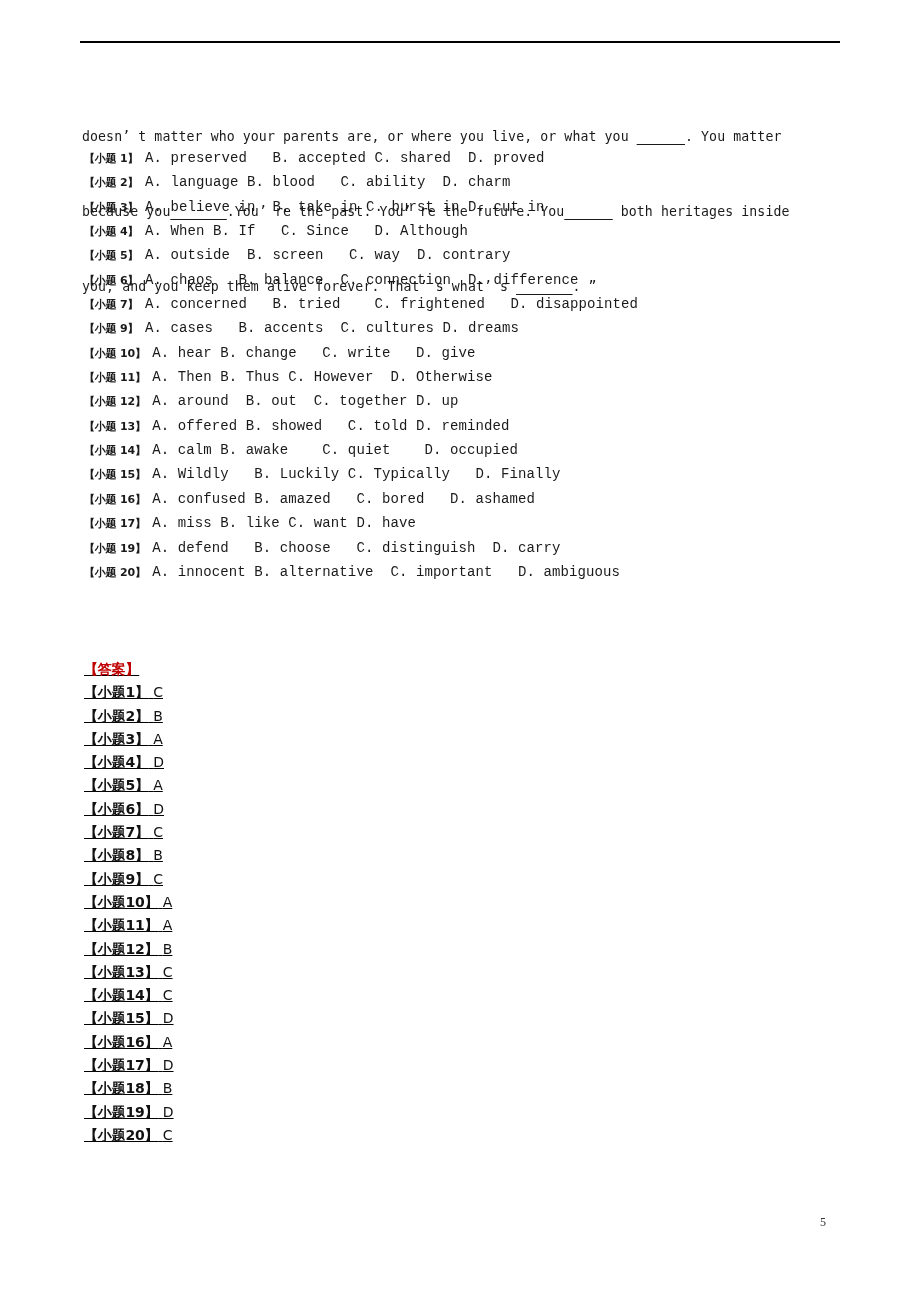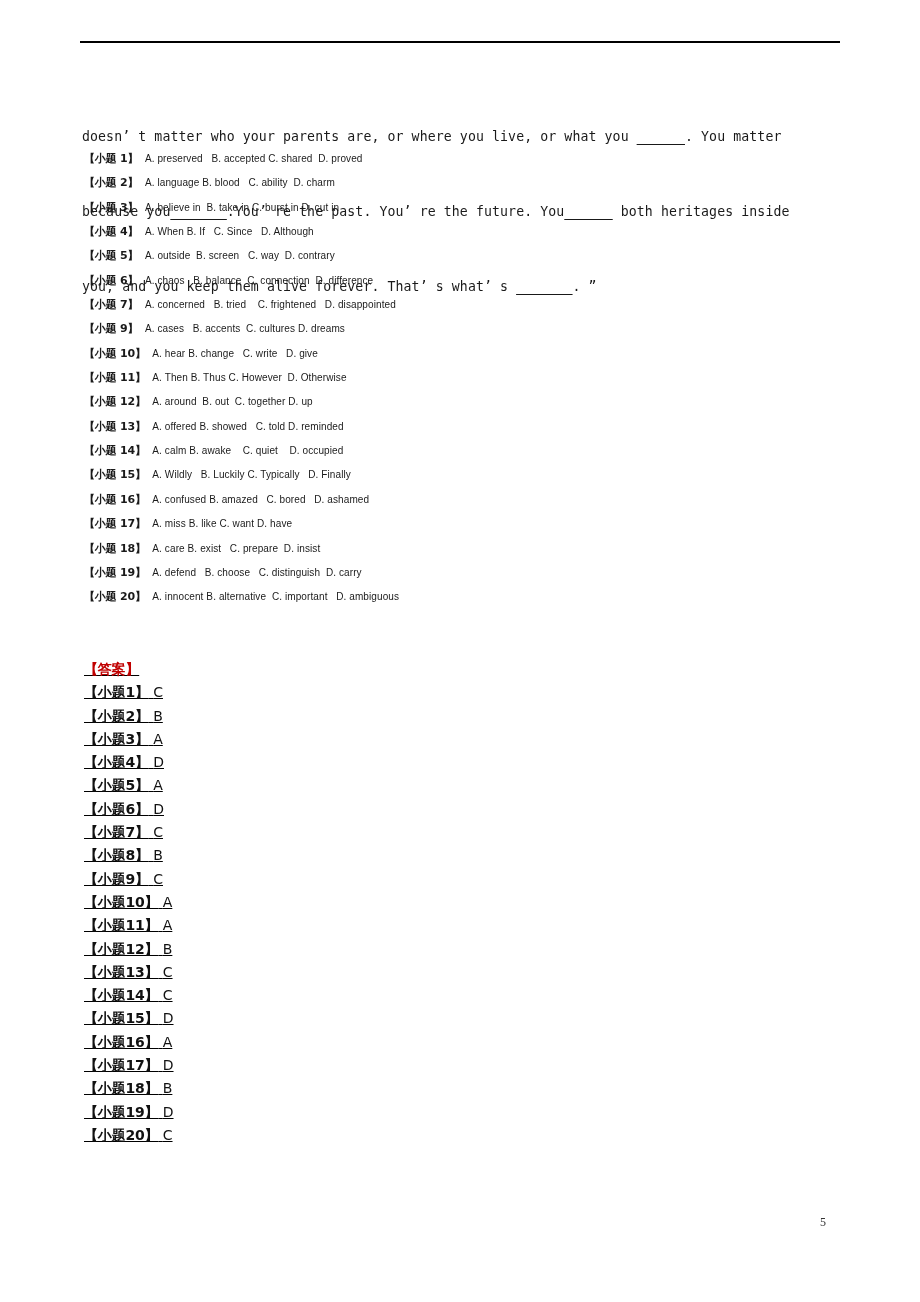--- a/index.html
+++ b/index.html
@@ -73,22 +73,22 @@
     font-size: 13.2px;
     color: #1a1a1a;
   }
   .q-label {
     font-family: "DejaVu Sans", "Liberation Sans", sans-serif;
     font-weight: bold;
     font-size: 11px;
     letter-spacing: -0.2px;
   }
   .q-opts {
-    font-family: Liberation Sans, sans-serif;
-    font-size: 10px;
+    font-family: Liberation Mono, monospace;
+    font-size: 14px;
     letter-spacing: 0.1px;
   }
 
   
   .answers {
     position: absolute;
     left: 84px;
     top: 658px;
     width: 400px;
     text-decoration: underline;
@@ -152,21 +152,20 @@
       <div class="q-row"><span class="q-label">【小题 7】</span>  <span class="q-opts">A. concerned   B. tried    C. frightened   D. disappointed</span></div>
       <div class="q-row"><span class="q-label">【小题 9】</span>  <span class="q-opts">A. cases   B. accents  C. cultures D. dreams</span></div>
       <div class="q-row"><span class="q-label">【小题 10】</span>  <span class="q-opts">A. hear B. change   C. write   D. give</span></div>
       <div class="q-row"><span class="q-label">【小题 11】</span>  <span class="q-opts">A. Then B. Thus C. However  D. Otherwise</span></div>
       <div class="q-row"><span class="q-label">【小题 12】</span>  <span class="q-opts">A. around  B. out  C. together D. up</span></div>
       <div class="q-row"><span class="q-label">【小题 13】</span>  <span class="q-opts">A. offered B. showed   C. told D. reminded</span></div>
       <div class="q-row"><span class="q-label">【小题 14】</span>  <span class="q-opts">A. calm B. awake    C. quiet    D. occupied</span></div>
       <div class="q-row"><span class="q-label">【小题 15】</span>  <span class="q-opts">A. Wildly   B. Luckily C. Typically   D. Finally</span></div>
       <div class="q-row"><span class="q-label">【小题 16】</span>  <span class="q-opts">A. confused B. amazed   C. bored   D. ashamed</span></div>
       <div class="q-row"><span class="q-label">【小题 17】</span>  <span class="q-opts">A. miss B. like C. want D. have</span></div>
-      <div class="q-row"><span class="q-label">【小题 18】</span>  <span class="q-opts">A. care B. exist   C. prepare  D. insist</span></div>
       <div class="q-row"><span class="q-label">【小题 19】</span>  <span class="q-opts">A. defend   B. choose   C. distinguish  D. carry</span></div>
       <div class="q-row"><span class="q-label">【小题 20】</span>  <span class="q-opts">A. innocent B. alternative  C. important   D. ambiguous</span></div>
     </div>
 
   <div class="answers">
     <div class="ans-header" style="color: rgb(192, 0, 0);">【答案】</div>
     <div class="ans-list">
         <div class="ans-row"><span class="ans-num">【小题1】</span> <span class="ans-val">C</span></div>
         <div class="ans-row"><span class="ans-num">【小题2】</span> <span class="ans-val">B</span></div>
         <div class="ans-row"><span class="ans-num">【小题3】</span> <span class="ans-val">A</span></div>

